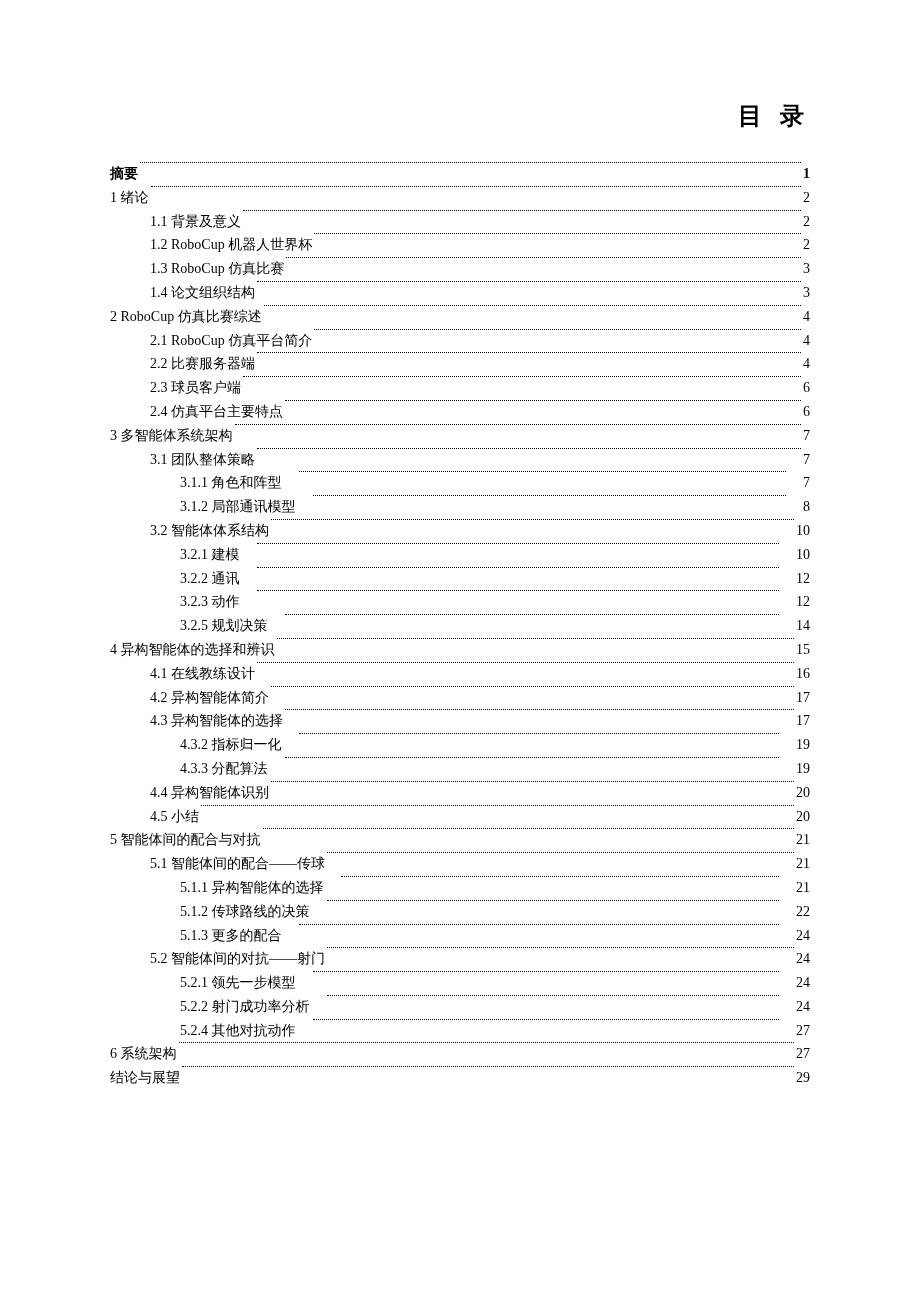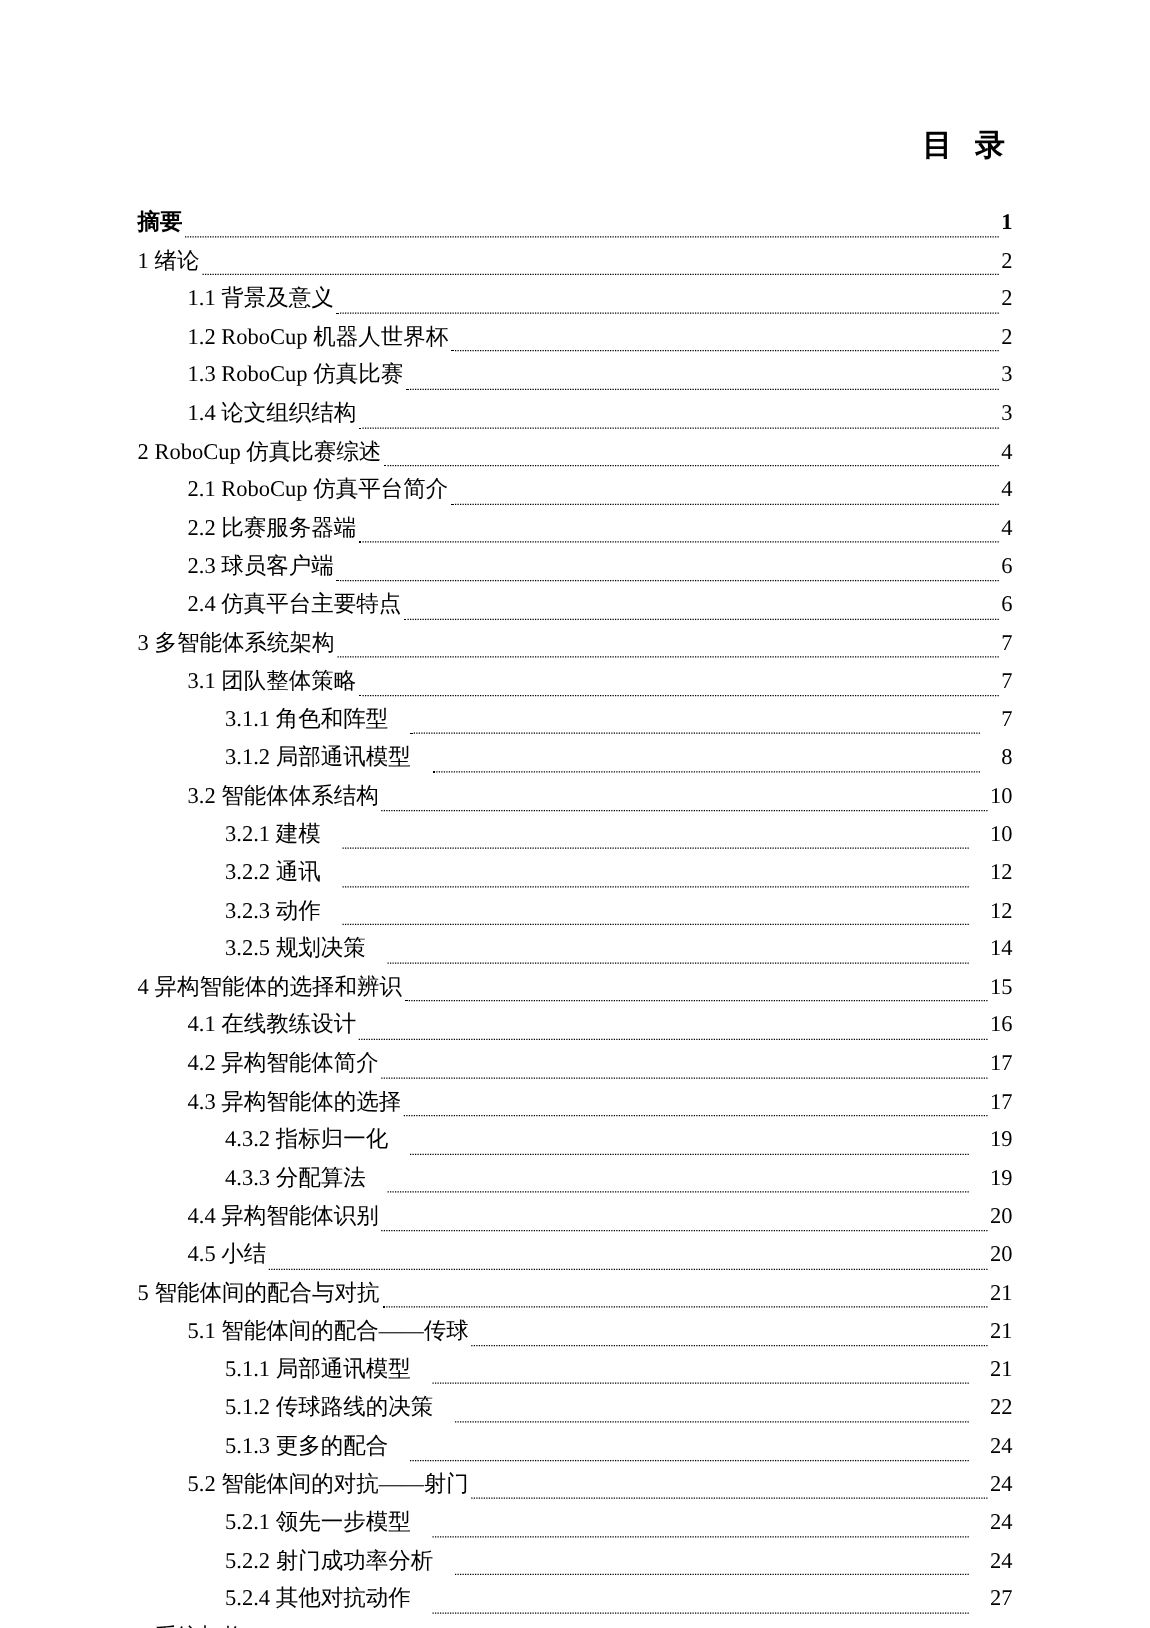--- a/index.html
+++ b/index.html
@@ -17,22 +17,22 @@
     }
     .title {
       text-align: right;
       font-size: 24px;
       font-weight: bold;
       margin-bottom: 30px;
       letter-spacing: 6px;
     }
     .toc-entry {
       display: flex;
-      align-items: flex-end;
-      font-size: 18px;
+      align-items: flex-start;
+      font-size: 14px;
       line-height: 1.7;
       white-space: nowrap;
     }
     .toc-label {
       flex-shrink: 0;
     }
     .toc-dots {
       flex: 1;
       border-bottom: 1px dotted #000;
       margin: 0 2px 3px 2px;
@@ -195,21 +195,21 @@
       <span class="toc-label">5 智能体间的配合与对抗</span>
       <span class="toc-dots"></span>
       <span class="toc-page">21</span>
     </div>
     <div class="toc-entry level-1">
       <span class="toc-label">5.1 智能体间的配合——传球</span>
       <span class="toc-dots"></span>
       <span class="toc-page">21</span>
     </div>
     <div class="toc-entry level-2">
-      <span class="toc-label">5.1.1 局部通讯模型</span>
+      <span class="toc-label">5.1.1 异构智能体的选择</span>
       <span class="toc-dots"></span>
       <span class="toc-page">21</span>
     </div>
     <div class="toc-entry level-2">
       <span class="toc-label">5.1.2 传球路线的决策</span>
       <span class="toc-dots"></span>
       <span class="toc-page">22</span>
     </div>
     <div class="toc-entry level-2">
       <span class="toc-label">5.1.3 更多的配合</span>

